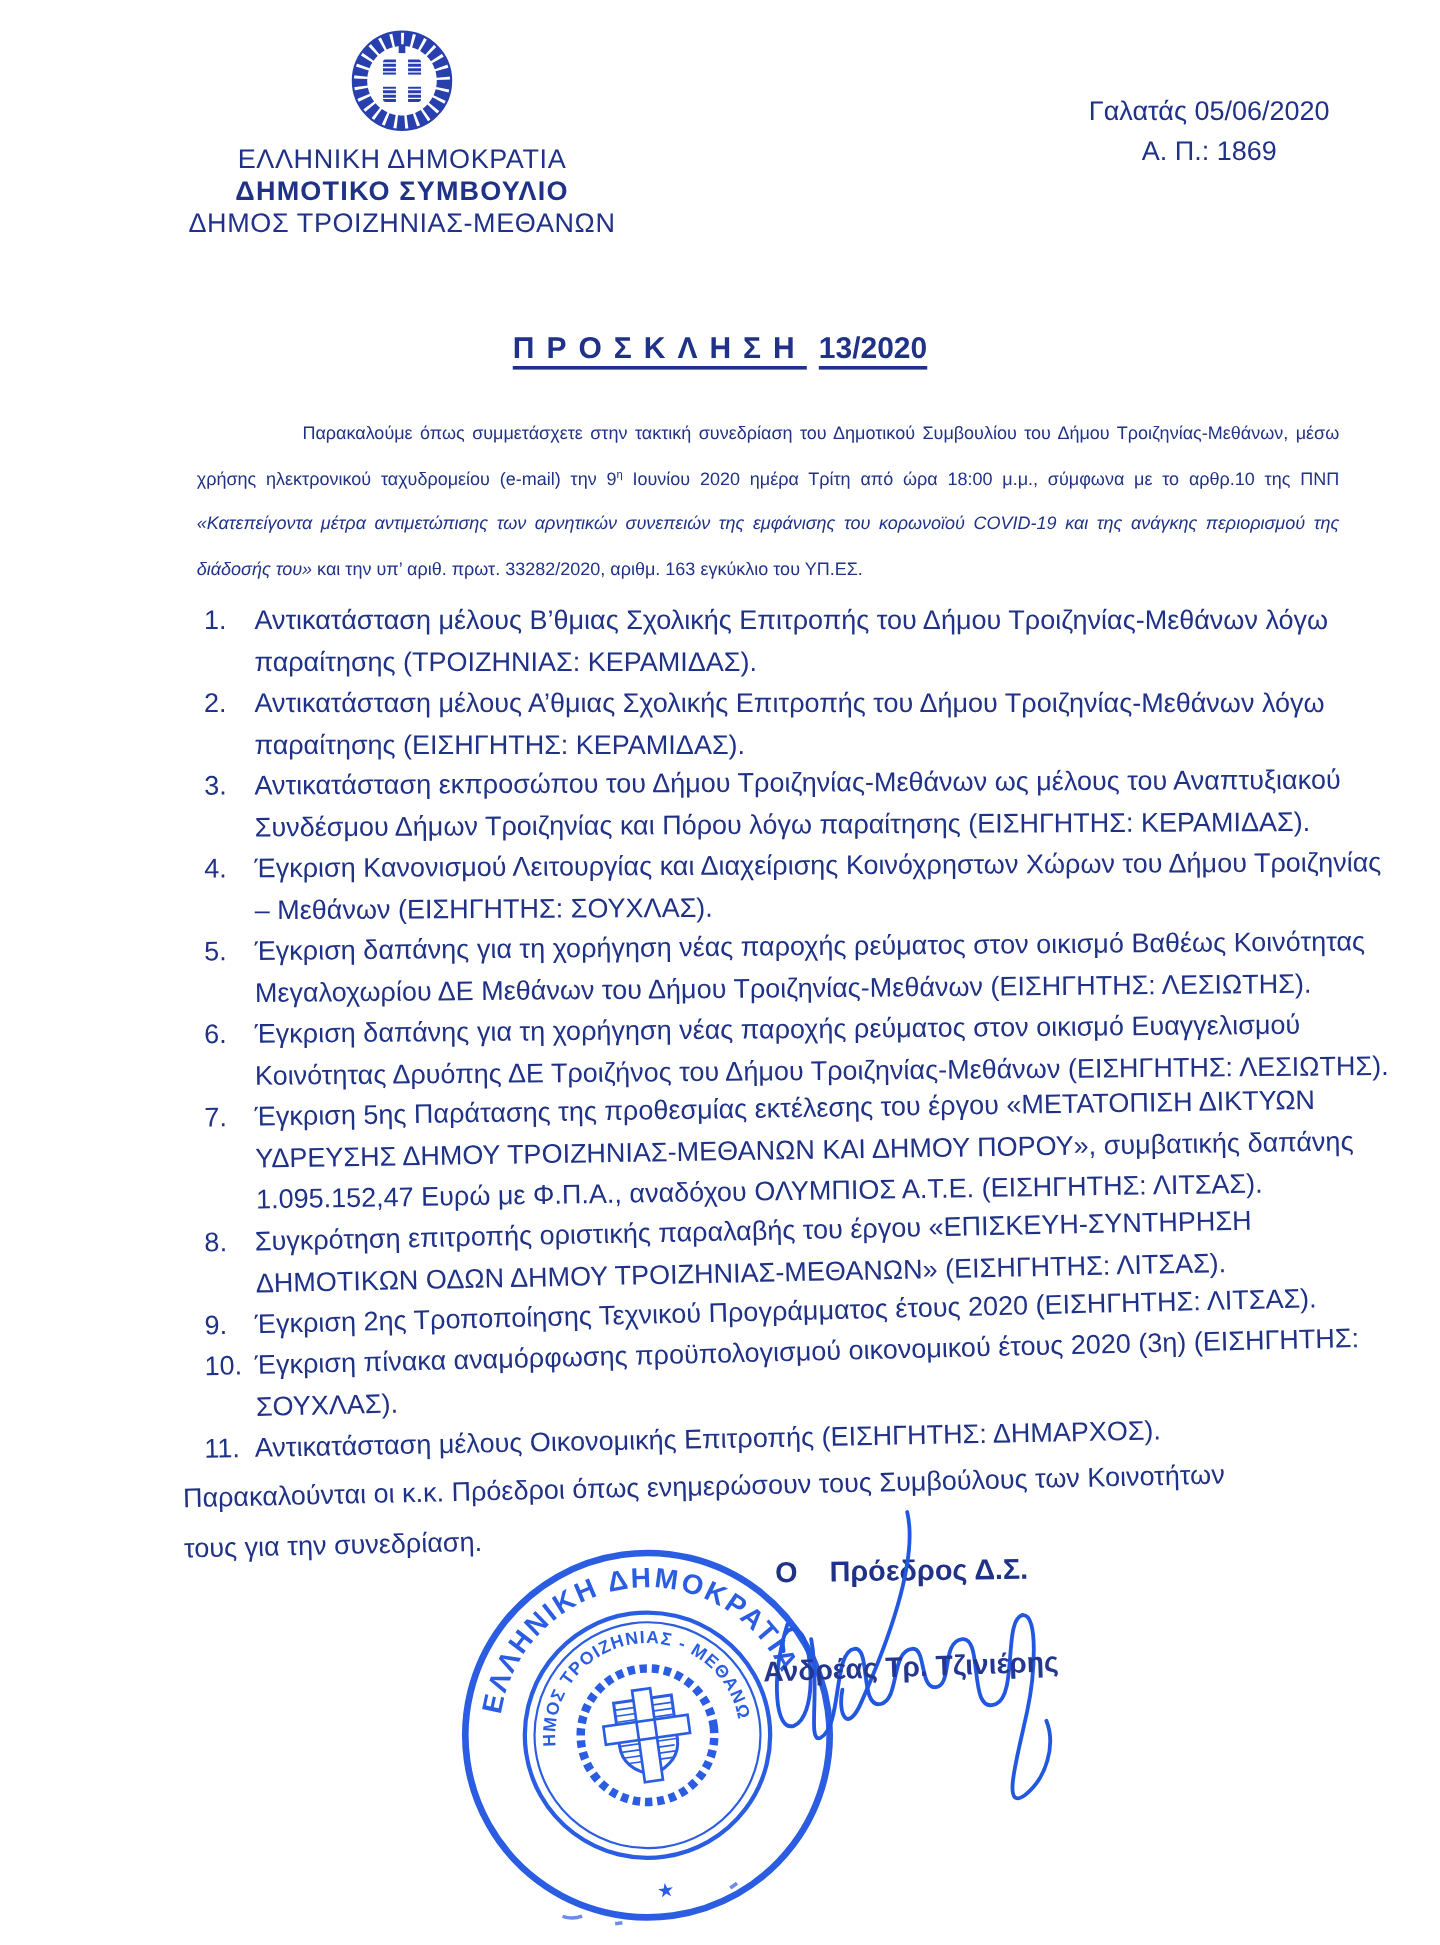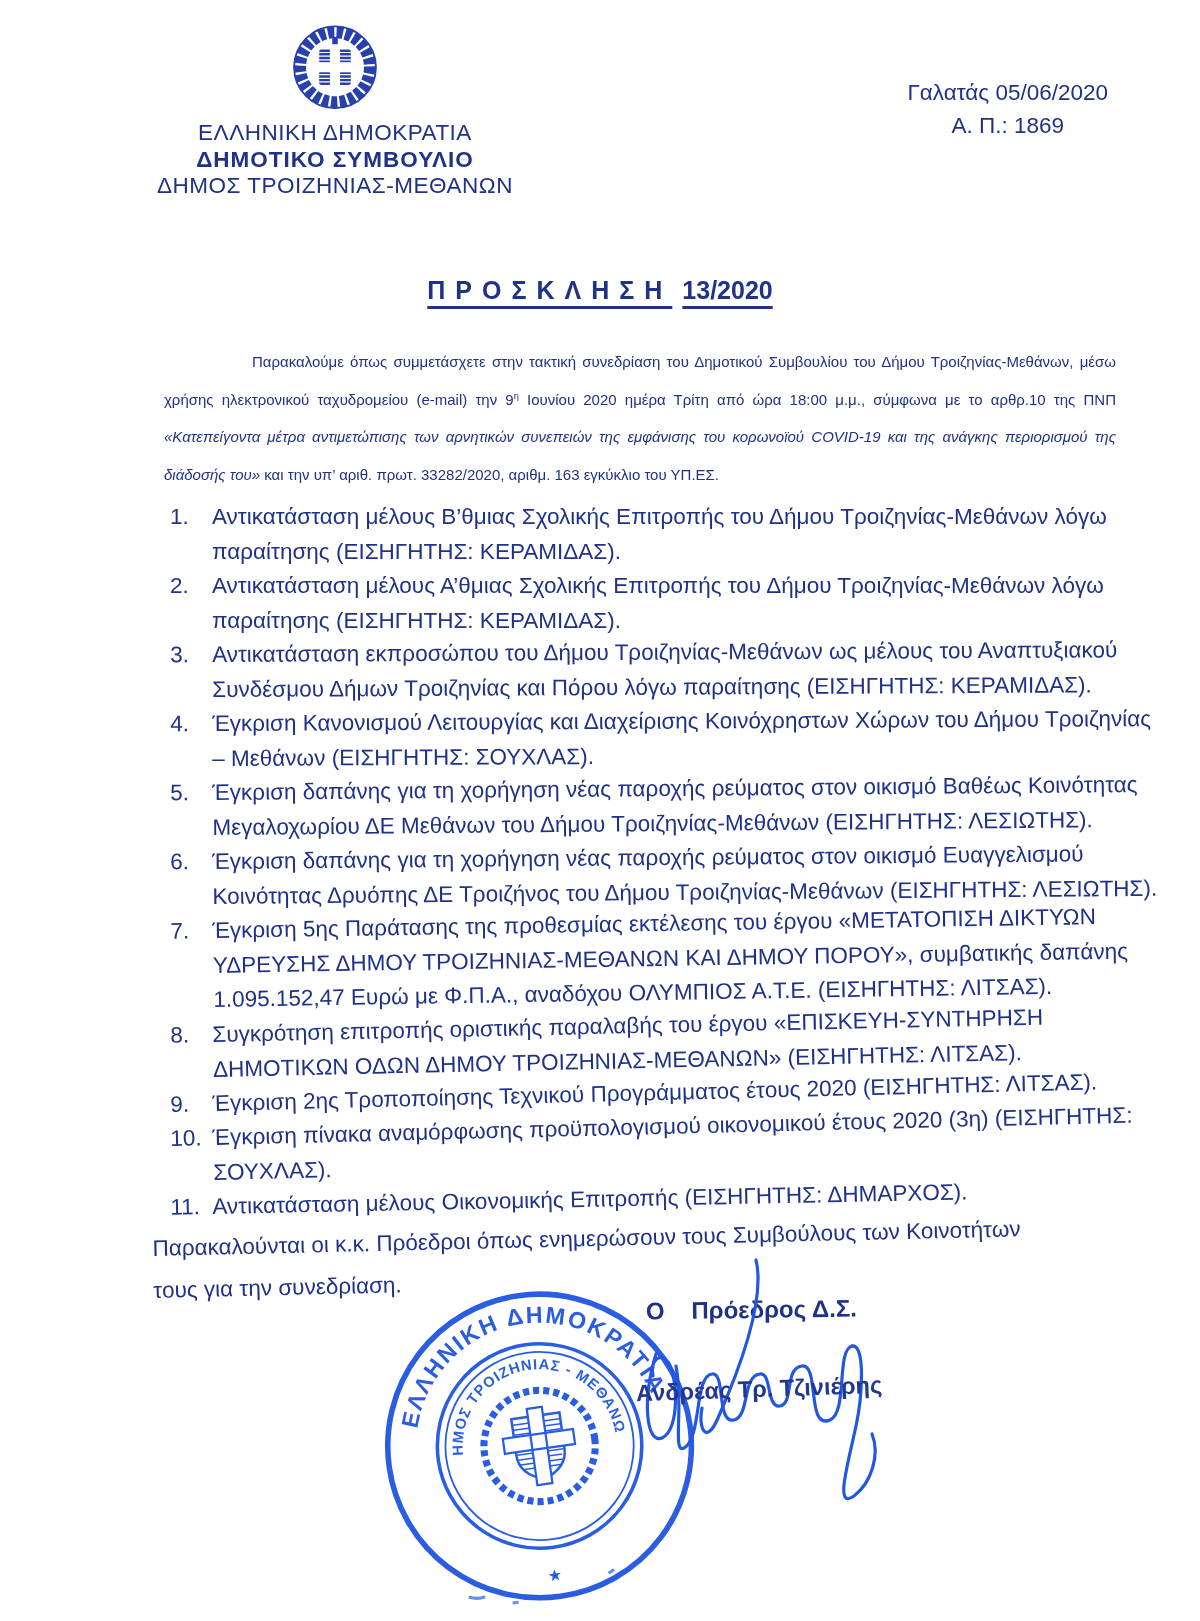--- a/index.html
+++ b/index.html
@@ -89,21 +89,21 @@
   </div>
 
 
   <div class="doc-title">
     <span class="underl"><span class="word">ΠΡΟΣΚΛΗΣΗ</span><span>13/2020</span></span>
   </div>
 
   <p class="intro"><span>Παρακαλούμε όπως συμμετάσχετε στην τακτική συνεδρίαση του Δημοτικού Συμβουλίου του Δήμου Τροιζηνίας-Μεθάνων,  μέσω χρήσης ηλεκτρονικού ταχυδρομείου (e-mail) την 9</span><sup>η</sup><span> Ιουνίου 2020 ημέρα Τρίτη από ώρα 18:00 μ.μ., σύμφωνα με το αρθρ.10 της ΠΝΠ </span><em>«Κατεπείγοντα μέτρα αντιμετώπισης των αρνητικών συνεπειών της εμφάνισης του κορωνοϊού COVID-19 και της ανάγκης περιορισμού της διάδοσής του»</em><span> και την υπ’ αριθ. πρωτ. 33282/2020,  αριθμ. 163 εγκύκλιο του ΥΠ.ΕΣ.</span></p>
 
   <ol class="agenda">
-    <li>Αντικατάσταση μέλους Β’θμιας Σχολικής Επιτροπής του Δήμου Τροιζηνίας-Μεθάνων λόγω παραίτησης (ΕΙΣΗΓΗΤΗΣ: ΚΕΡΑΜΙΔΑΣ).</li>
+    <li>Αντικατάσταση μέλους Β’θμιας Σχολικής Επιτροπής του Δήμου Τροιζηνίας-Μεθάνων λόγω παραίτησης (ΤΡΟΙΖΗΝΙΑΣ: ΚΕΡΑΜΙΔΑΣ).</li>
     <li>Αντικατάσταση μέλους Α’θμιας Σχολικής Επιτροπής του Δήμου Τροιζηνίας-Μεθάνων λόγω παραίτησης (ΕΙΣΗΓΗΤΗΣ: ΚΕΡΑΜΙΔΑΣ).</li>
     <li>Αντικατάσταση εκπροσώπου του Δήμου Τροιζηνίας-Μεθάνων ως μέλους του Αναπτυξιακού Συνδέσμου Δήμων Τροιζηνίας και Πόρου λόγω παραίτησης (ΕΙΣΗΓΗΤΗΣ: ΚΕΡΑΜΙΔΑΣ).</li>
     <li>Έγκριση Κανονισμού Λειτουργίας και Διαχείρισης  Κοινόχρηστων Χώρων του Δήμου Τροιζηνίας – Μεθάνων (ΕΙΣΗΓΗΤΗΣ: ΣΟΥΧΛΑΣ).</li>
     <li>Έγκριση δαπάνης για τη χορήγηση νέας παροχής ρεύματος στον οικισμό Βαθέως Κοινότητας Μεγαλοχωρίου ΔΕ Μεθάνων του Δήμου Τροιζηνίας-Μεθάνων (ΕΙΣΗΓΗΤΗΣ: ΛΕΣΙΩΤΗΣ).</li>
     <li>Έγκριση δαπάνης για τη χορήγηση νέας παροχής ρεύματος στον οικισμό Ευαγγελισμού Κοινότητας Δρυόπης ΔΕ Τροιζήνος του Δήμου Τροιζηνίας-Μεθάνων (ΕΙΣΗΓΗΤΗΣ: ΛΕΣΙΩΤΗΣ).</li>
     <li>Έγκριση 5ης Παράτασης της προθεσμίας εκτέλεσης του έργου «ΜΕΤΑΤΟΠΙΣΗ ΔΙΚΤΥΩΝ ΥΔΡΕΥΣΗΣ ΔΗΜΟΥ ΤΡΟΙΖΗΝΙΑΣ-ΜΕΘΑΝΩΝ ΚΑΙ ΔΗΜΟΥ ΠΟΡΟΥ», συμβατικής δαπάνης 1.095.152,47 Ευρώ με Φ.Π.Α., αναδόχου ΟΛΥΜΠΙΟΣ Α.Τ.Ε. (ΕΙΣΗΓΗΤΗΣ: ΛΙΤΣΑΣ).</li>
     <li>Συγκρότηση επιτροπής οριστικής παραλαβής του έργου «ΕΠΙΣΚΕΥΗ-ΣΥΝΤΗΡΗΣΗ ΔΗΜΟΤΙΚΩΝ ΟΔΩΝ ΔΗΜΟΥ ΤΡΟΙΖΗΝΙΑΣ-ΜΕΘΑΝΩΝ» (ΕΙΣΗΓΗΤΗΣ: ΛΙΤΣΑΣ).</li>
     <li>Έγκριση 2ης Τροποποίησης Τεχνικού Προγράμματος έτους 2020 (ΕΙΣΗΓΗΤΗΣ: ΛΙΤΣΑΣ).</li>
     <li>Έγκριση πίνακα αναμόρφωσης προϋπολογισμού οικονομικού έτους 2020 (3η) (ΕΙΣΗΓΗΤΗΣ: ΣΟΥΧΛΑΣ).</li>
     <li>Αντικατάσταση μέλους Οικονομικής Επιτροπής (ΕΙΣΗΓΗΤΗΣ: ΔΗΜΑΡΧΟΣ).</li>

